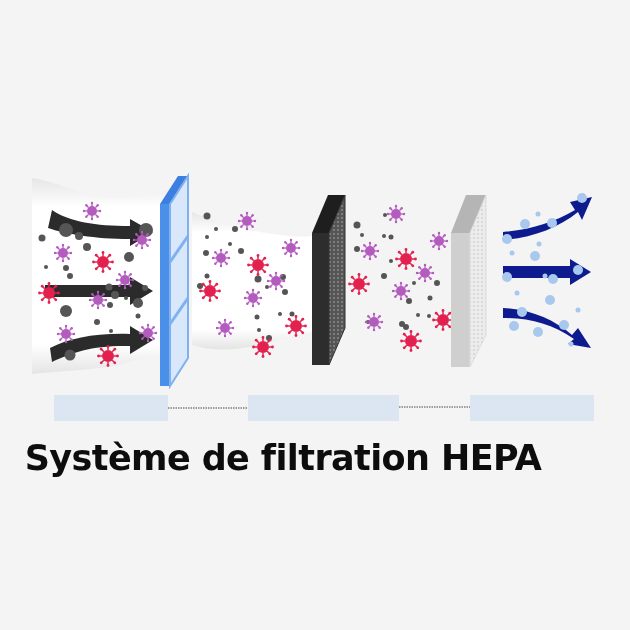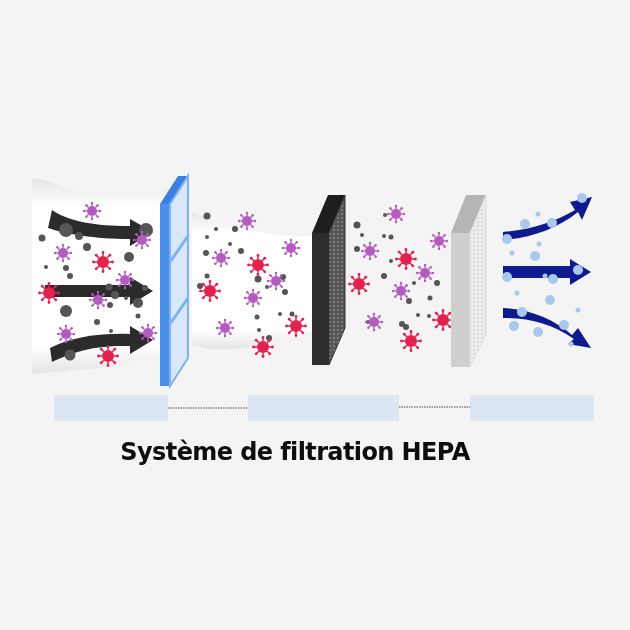--- a/index.html
+++ b/index.html
@@ -1,18 +1,18 @@
 <!DOCTYPE html>
 <html><head>
 <meta charset="utf-8">
 <style>
   html, body { margin: 0; padding: 0; }
   body { width: 630px; height: 630px; background: #f4f4f4; overflow: hidden; position: relative; font-family: "DejaVu Sans", sans-serif; }
   .stage { position: absolute; left: 0; top: 0; width: 630px; height: 630px; }
-  .title { position: absolute; left: 16px; top: 438px; width: 558px; text-align: center; font-family: "DejaVu Sans", sans-serif; font-weight: bold; font-size: 24px; color: #0d0d0d; letter-spacing: -0.6px; }
+  .title { position: absolute; left: 4px; top: 438px; width: 558px; text-align: center; font-family: "DejaVu Sans", sans-serif; font-weight: bold; font-size: 35px; color: #0d0d0d; letter-spacing: -0.6px; }
 </style>
 </head>
 <body>
 
 <div class="stage">
 <svg width="630" height="630" viewBox="0 0 630 630" xmlns="http://www.w3.org/2000/svg">
   <defs>
     <linearGradient id="airGrad" x1="0" y1="0" x2="0" y2="1">
       <stop offset="0" stop-color="#e6e6e6"></stop>
       <stop offset="0.15" stop-color="#ffffff"></stop>

